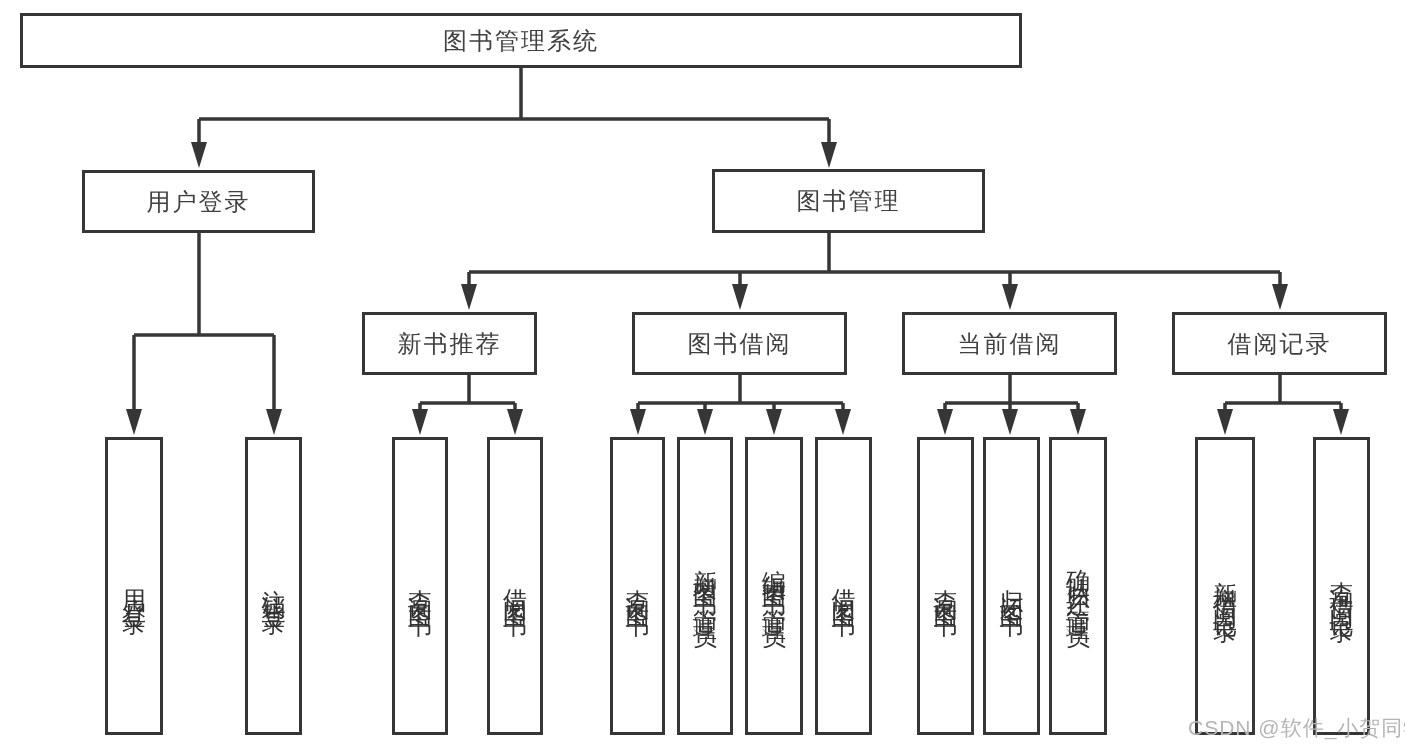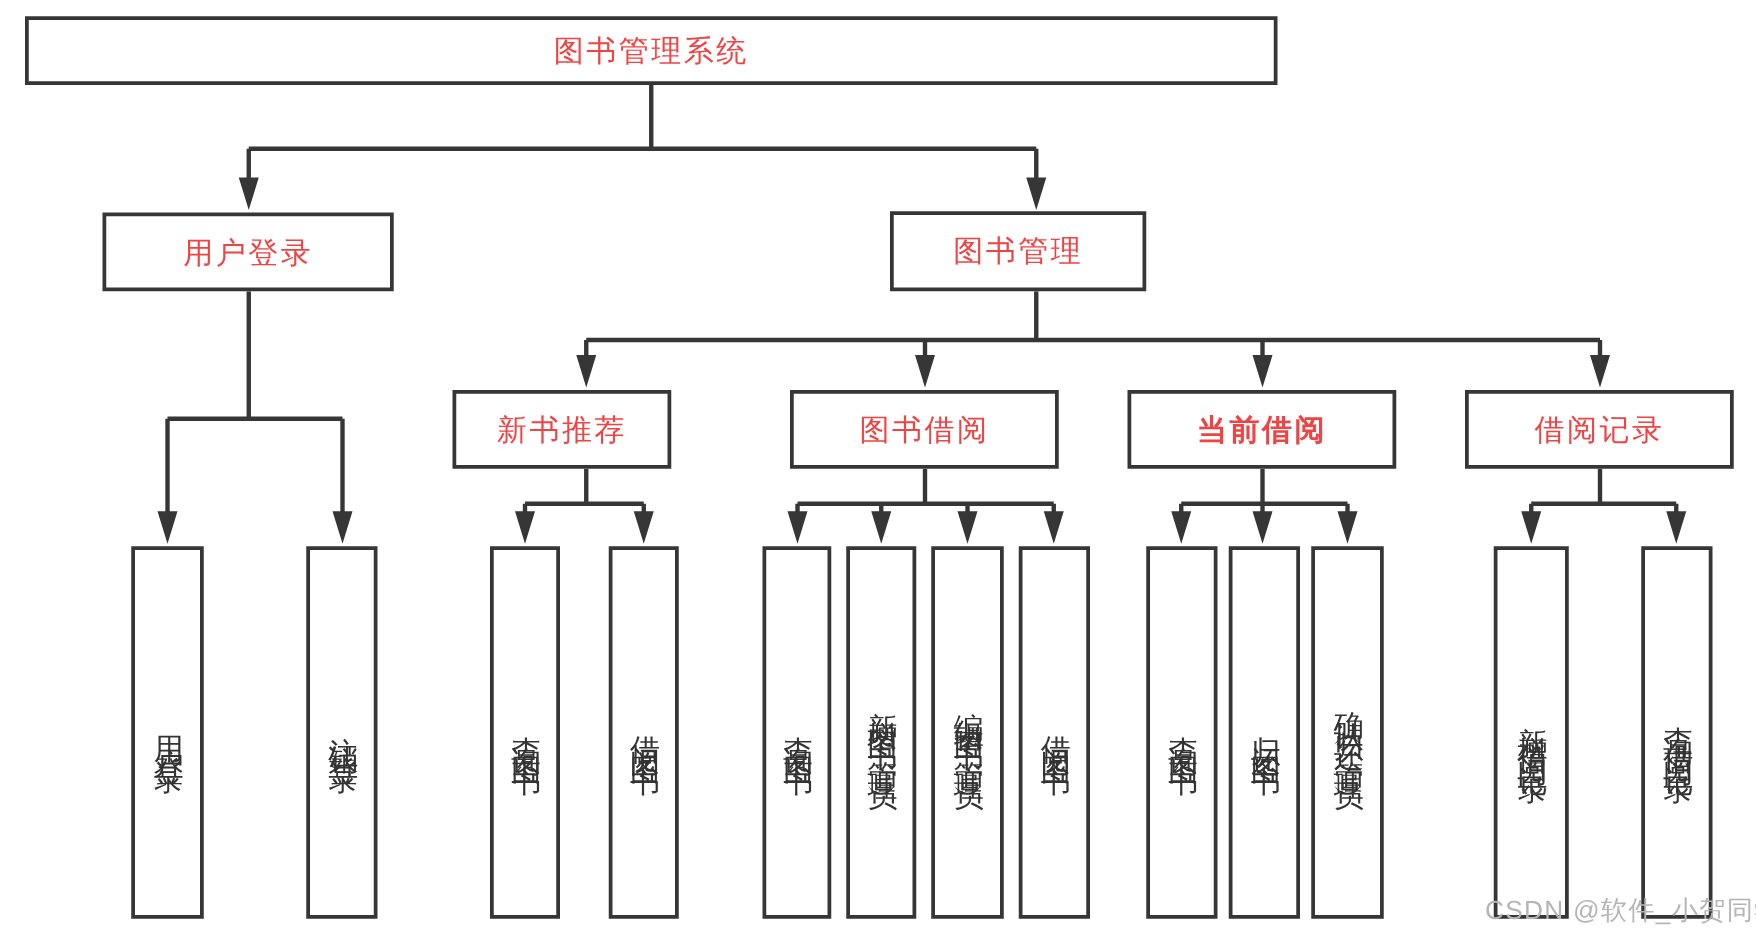--- a/index.html
+++ b/index.html
@@ -30,21 +30,21 @@
     background: #ffffff;
     display: flex;
     align-items: center;
     justify-content: center;
     color: #333333;
   }
   .hnode span {
     font-size: 24px;
     letter-spacing: 2px;
     white-space: nowrap;
-    color: #ef4444;
+    color: #404040;
   }
   .vnode span {
     writing-mode: vertical-rl;
     text-orientation: mixed;
     font-size: 24px;
     letter-spacing: 8px;
     line-height: 1;
     color: #333333;
   }
   .watermark {
@@ -91,31 +91,31 @@
              M1341 435 L1333 409 L1349 409 Z"></path>
   </svg>
 
   <div class="node hnode" style="left:20px; top:13px; width:1002px; height:55px;">
     <span>图书管理系统</span>
   </div>
 
   <div class="node hnode" style="left:82px; top:170px; width:233px; height:63px;">
     <span>用户登录</span>
   </div>
-  <div class="node hnode" style="left:712px; top:169px; width:205px; height:64px;">
+  <div class="node hnode" style="left:712px; top:169px; width:273px; height:64px;">
     <span>图书管理</span>
   </div>
 
   <div class="node hnode" style="left:362px; top:312px; width:175px; height:63px;">
     <span>新书推荐</span>
   </div>
   <div class="node hnode" style="left:632px; top:312px; width:215px; height:63px;">
     <span>图书借阅</span>
   </div>
-  <div class="node hnode" style="left:902px; top:312px; width:215px; height:63px;font-weight:bold;">
+  <div class="node hnode" style="left:902px; top:312px; width:215px; height:63px;">
     <span>当前借阅</span>
   </div>
   <div class="node hnode" style="left:1172px; top:312px; width:215px; height:63px;">
     <span>借阅记录</span>
   </div>
 
   <div class="node vnode" style="left:105px; top:437px; width:58px; height:298px;">
     <span>用户登录</span>
   </div>
   <div class="node vnode" style="left:245px; top:437px; width:57px; height:298px;">

